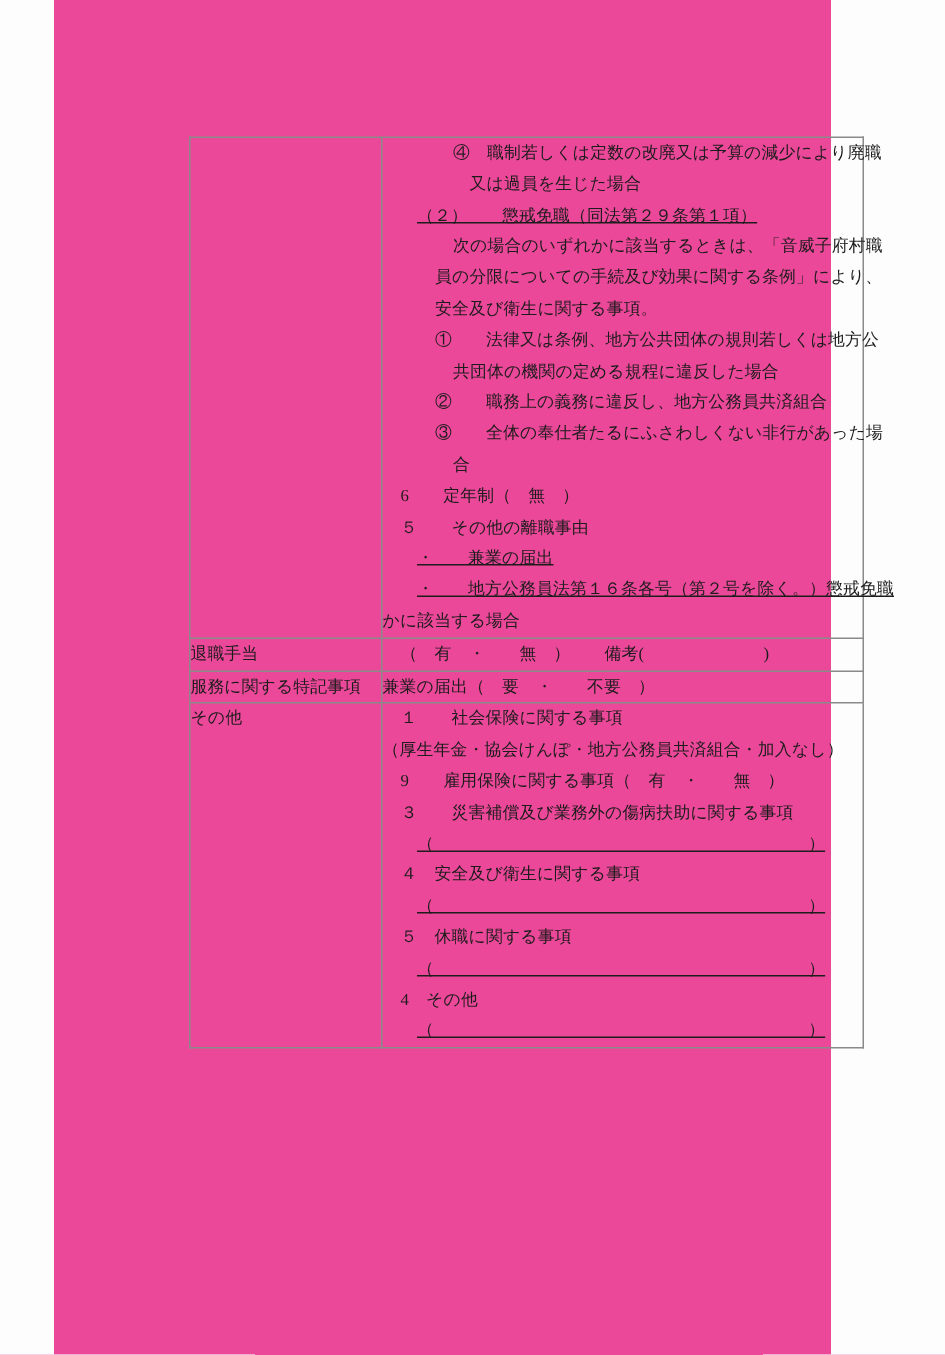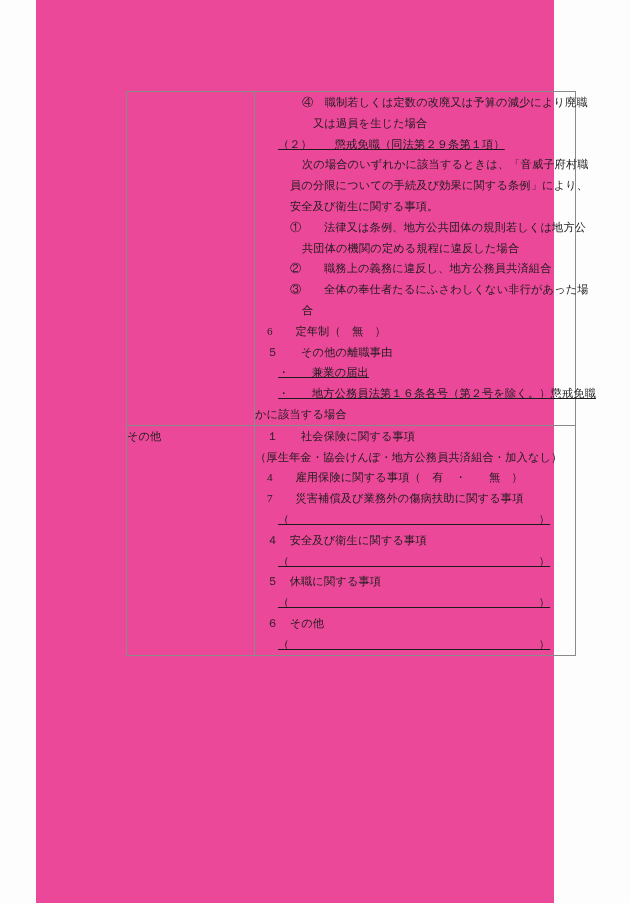--- a/index.html
+++ b/index.html
@@ -97,30 +97,42 @@
             <span class="ln i3">③　　全体の奉仕者たるにふさわしくない非行があった場</span>
             <span class="ln i4">合</span>
             <span class="ln i1">6　　定年制（　無　）</span>
             <span class="ln i1">５　　その他の離職事由</span>
             <span class="ln i2">・　　兼業の届出</span>
             <span class="ln i2">・　　地方公務員法第１６条各号（第２号を除く。）懲戒免職</span>
             <span class="ln i0">かに該当する場合</span>
           </td>
         </tr>
         <tr>
+          <td class="label-cell">退職手当</td>
+          <td class="body-cell">
+            <span class="ln i1">（　有　・　　無　）　　備考(　　　　　　　)</span>
+          </td>
+        </tr>
+        <tr>
+          <td class="label-cell">服務に関する特記事項</td>
+          <td class="body-cell">
+            <span class="ln i0">兼業の届出（　要　・　　不要　）</span>
+          </td>
+        </tr>
+        <tr>
           <td class="label-cell">その他</td>
           <td class="body-cell">
             <span class="ln i1">１　　社会保険に関する事項</span>
             <span class="ln i0">（厚生年金・協会けんぽ・地方公務員共済組合・加入なし）</span>
-            <span class="ln i1">4　　雇用保険に関する事項（　有　・　　無　）</span>
-            <span class="ln i1">7　　災害補償及び業務外の傷病扶助に関する事項</span>
+            <span class="ln i1">9　　雇用保険に関する事項（　有　・　　無　）</span>
+            <span class="ln i1">３　　災害補償及び業務外の傷病扶助に関する事項</span>
             <span class="ln i2">（　　　　　　　　　　　　　　　　　　　　　　）</span>
             <span class="ln i1">４　安全及び衛生に関する事項</span>
             <span class="ln i2">（　　　　　　　　　　　　　　　　　　　　　　）</span>
             <span class="ln i1">５　休職に関する事項</span>
             <span class="ln i2">（　　　　　　　　　　　　　　　　　　　　　　）</span>
-            <span class="ln i1">６　その他</span>
+            <span class="ln i1">4　その他</span>
             <span class="ln i2">（　　　　　　　　　　　　　　　　　　　　　　）</span>
           </td>
         </tr>
       </tbody>
   </table>
 </div>
 
 </body></html>

